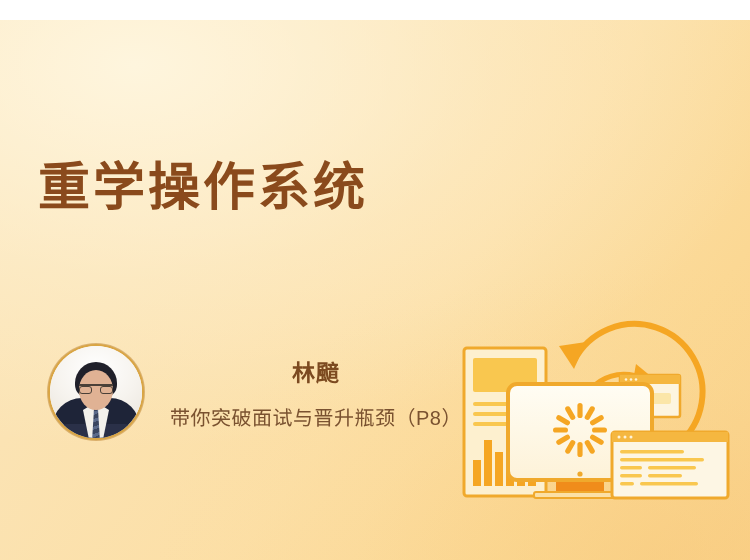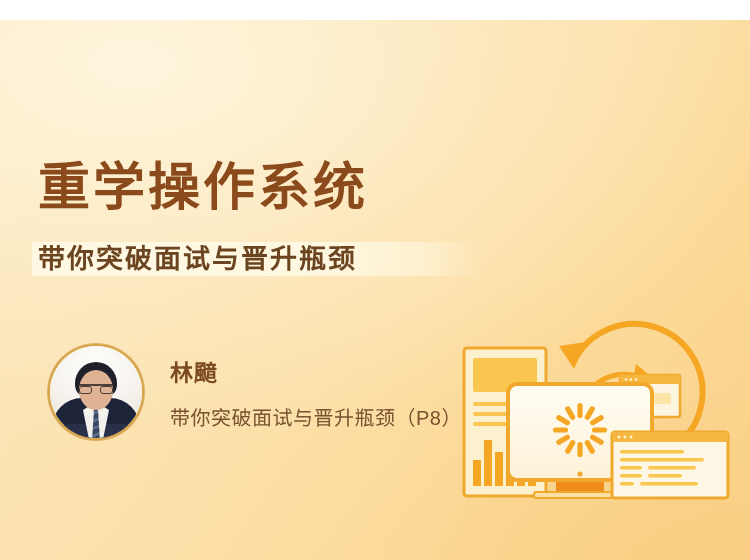--- a/index.html
+++ b/index.html
@@ -200,20 +200,21 @@
   .author-text {
     margin-left: 28px;
   }
   .author-name {
     font-size: 23px;
     font-weight: bold;
     color: #7c4a20;
     letter-spacing: 1px;
     margin: 0 0 14px 0;
     white-space: nowrap;
+    text-align: center;
   }
   .author-title {
     font-size: 20px;
     color: #7a5230;
     letter-spacing: 0.5px;
     margin: 0;
     white-space: nowrap;
   }
 
   
@@ -229,24 +230,20 @@
 </head>
 <body>
 
 <div class="banner">
   <div class="bg-wash"></div>
   <div class="bg-wash-2"></div>
 
   <div class="headline-wrap">
     <h1 class="main-title">重学操作系统</h1>
 
-    <div class="sub-row">
-      <div class="sub-highlight"></div>
-      <h2 class="sub-title">带你突破面试与晋升瓶颈</h2>
-    </div>
   </div>
 
   <div class="author-row">
     <div class="avatar">
       <div class="photo-bg"></div>
       <div class="suit"></div>
       <div class="arms"></div>
       <div class="shirt"></div>
       <div class="tie"></div>
       <div class="hair"></div>

